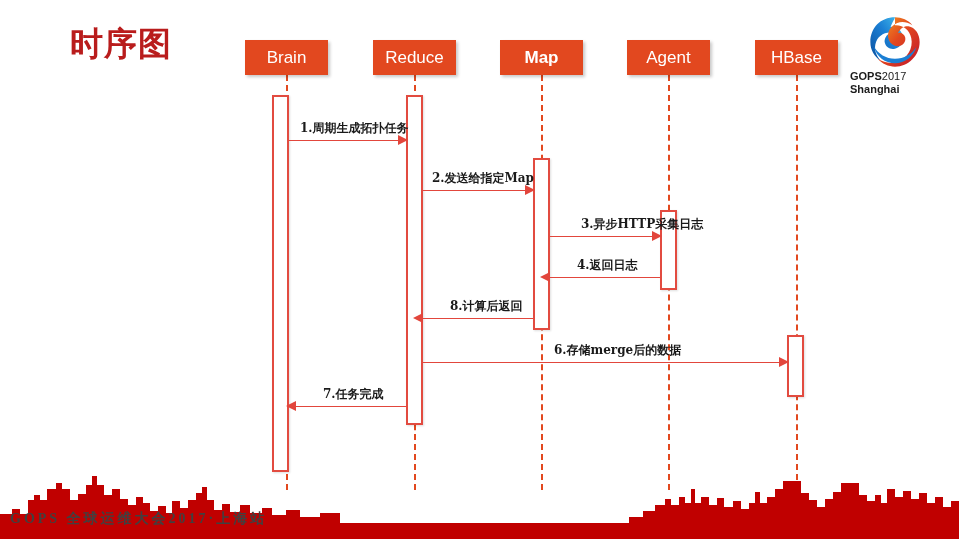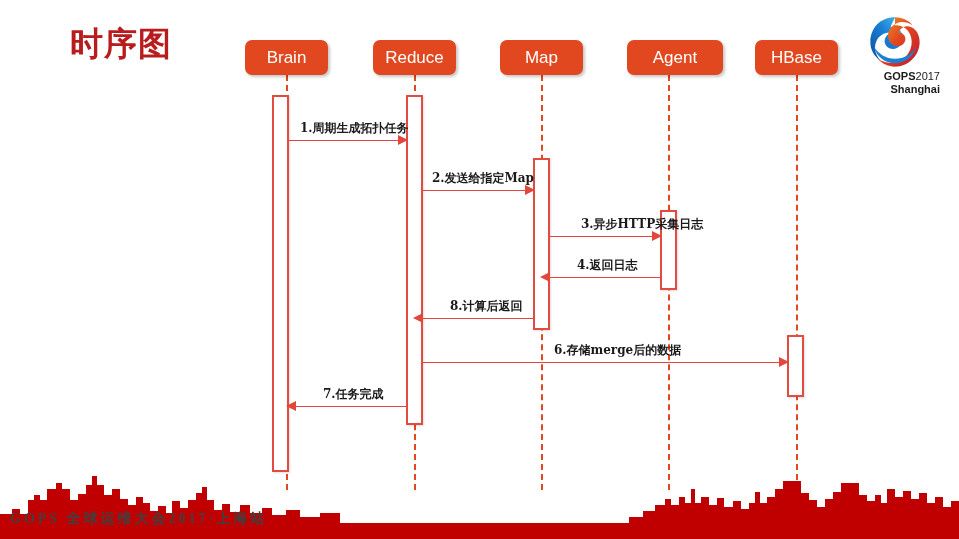--- a/index.html
+++ b/index.html
@@ -29,21 +29,21 @@
     white-space: nowrap;
   }
 
   
   #logo-wrap {
     position: absolute;
     left: 850px;
     top: 14px;
     width: 90px;
     height: 84px;
-    text-align: right;
+    text-align: left;
   }
   #logo-mark {
     width: 56px;
     height: 56px;
     margin: 0 auto;
     display: block;
   }
   .logo-line {
     font-size: 11px;
     color: #1b1b1b;
@@ -57,21 +57,20 @@
   .actor-box {
     position: absolute;
     height: 35px;
     background: #E2481F;
     color: #ffffff;
     font-size: 17px;
     line-height: 35px;
     text-align: center;
     box-shadow: 2px 2px 3px rgba(0,0,0,0.22);
     font-family: "Liberation Sans", sans-serif;
-    border-radius: 7px;
   }
   .lifeline {
     position: absolute;
     width: 0;
     border-left: 2px dashed #E2481F;
   }
   .activation {
     position: absolute;
     width: 17px;
     background: #ffffff;
@@ -176,24 +175,24 @@
   <div class="lifeline" style="left:541px; top:75px;  height:415px;"></div>
   <div class="lifeline" style="left:668px; top:75px;  height:415px;"></div>
   <div class="lifeline" style="left:796px; top:75px;  height:415px;"></div>
 
   <div class="actor-box" style="left:245px; top:40px; width:83px;">
     <span>Brain</span>
   </div>
   <div class="actor-box" style="left:373px; top:40px; width:83px;">
     <span>Reduce</span>
   </div>
-  <div class="actor-box" style="left:500px; top:40px; width:83px;">
+  <div class="actor-box" style="left:500px; top:40px; width:83px;font-weight:bold;">
     <span>Map</span>
   </div>
-  <div class="actor-box" style="left:627px; top:40px; width:96px;">
+  <div class="actor-box" style="left:627px; top:40px; width:83px;">
     <span>Agent</span>
   </div>
   <div class="actor-box" style="left:755px; top:40px; width:83px;">
     <span>HBase</span>
   </div>
 
   <div class="activation" style="left:272px; top:95px;  height:377px;"></div>
   <div class="activation" style="left:406px; top:95px;  height:330px;"></div>
   <div class="activation" style="left:533px; top:158px; height:172px;"></div>
   <div class="activation" style="left:660px; top:210px; height:80px;"></div>

